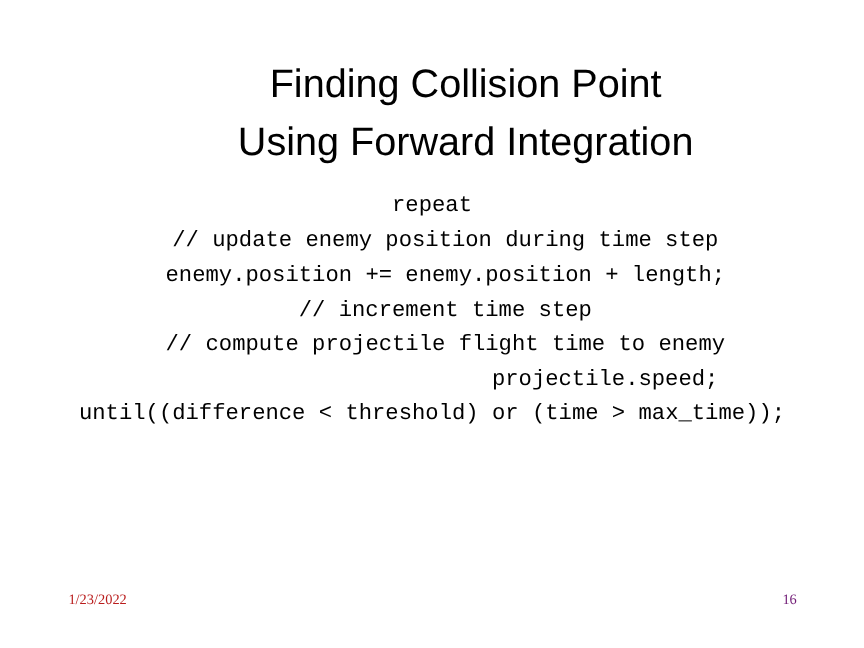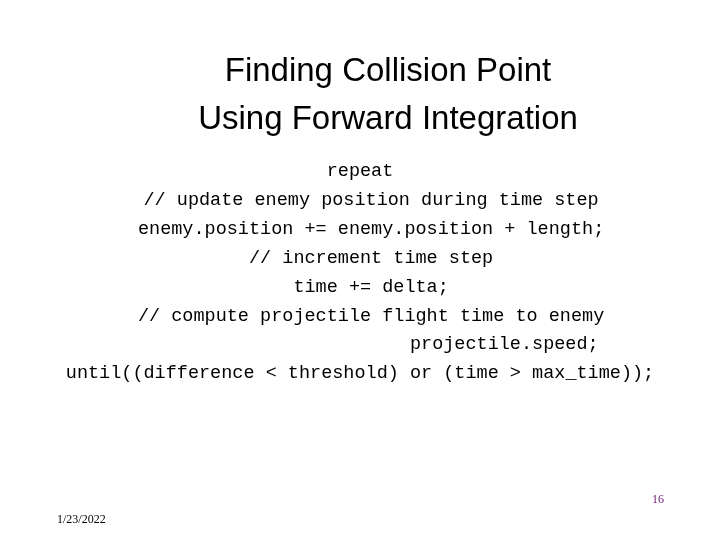--- a/index.html
+++ b/index.html
@@ -63,23 +63,22 @@
   }
 
   
   .footer-date {
     position: absolute;
     left: 57px;
     top: 492px;
     font-family: "Liberation Serif", serif;
     font-size: 12px;
     line-height: 14px;
-    color: #000000;
+    color: #b91c1c;
     white-space: pre;
-    margin-top: 20px;
   }
   .footer-pagenum {
     position: absolute;
     right: 56px;
     top: 492px;
     font-family: "Liberation Serif", serif;
     font-size: 12px;
     line-height: 14px;
     color: #701a75;
     text-align: right;
@@ -94,21 +93,20 @@
   <div class="title-block">
     <span class="title-line">Finding Collision Point</span>
     <span class="title-line">Using Forward Integration</span>
   </div>
 
   <div class="code-block">
     <span class="code-line">repeat</span>
     <span class="code-line">  // update enemy position during time step</span>
     <span class="code-line">  enemy.position += enemy.position + length;</span>
     <span class="code-line">  // increment time step</span>
-    <span class="code-line">  time += delta;</span>
     <span class="code-line">  // compute projectile flight time to enemy</span>
     <span class="code-line">                          projectile.speed;</span>
     <span class="code-line">until((difference &lt; threshold) or (time &gt; max_time));</span>
   </div>
 
   <div class="footer-date">1/23/2022</div>
   <div class="footer-pagenum">16</div>
 
 </div>
 

